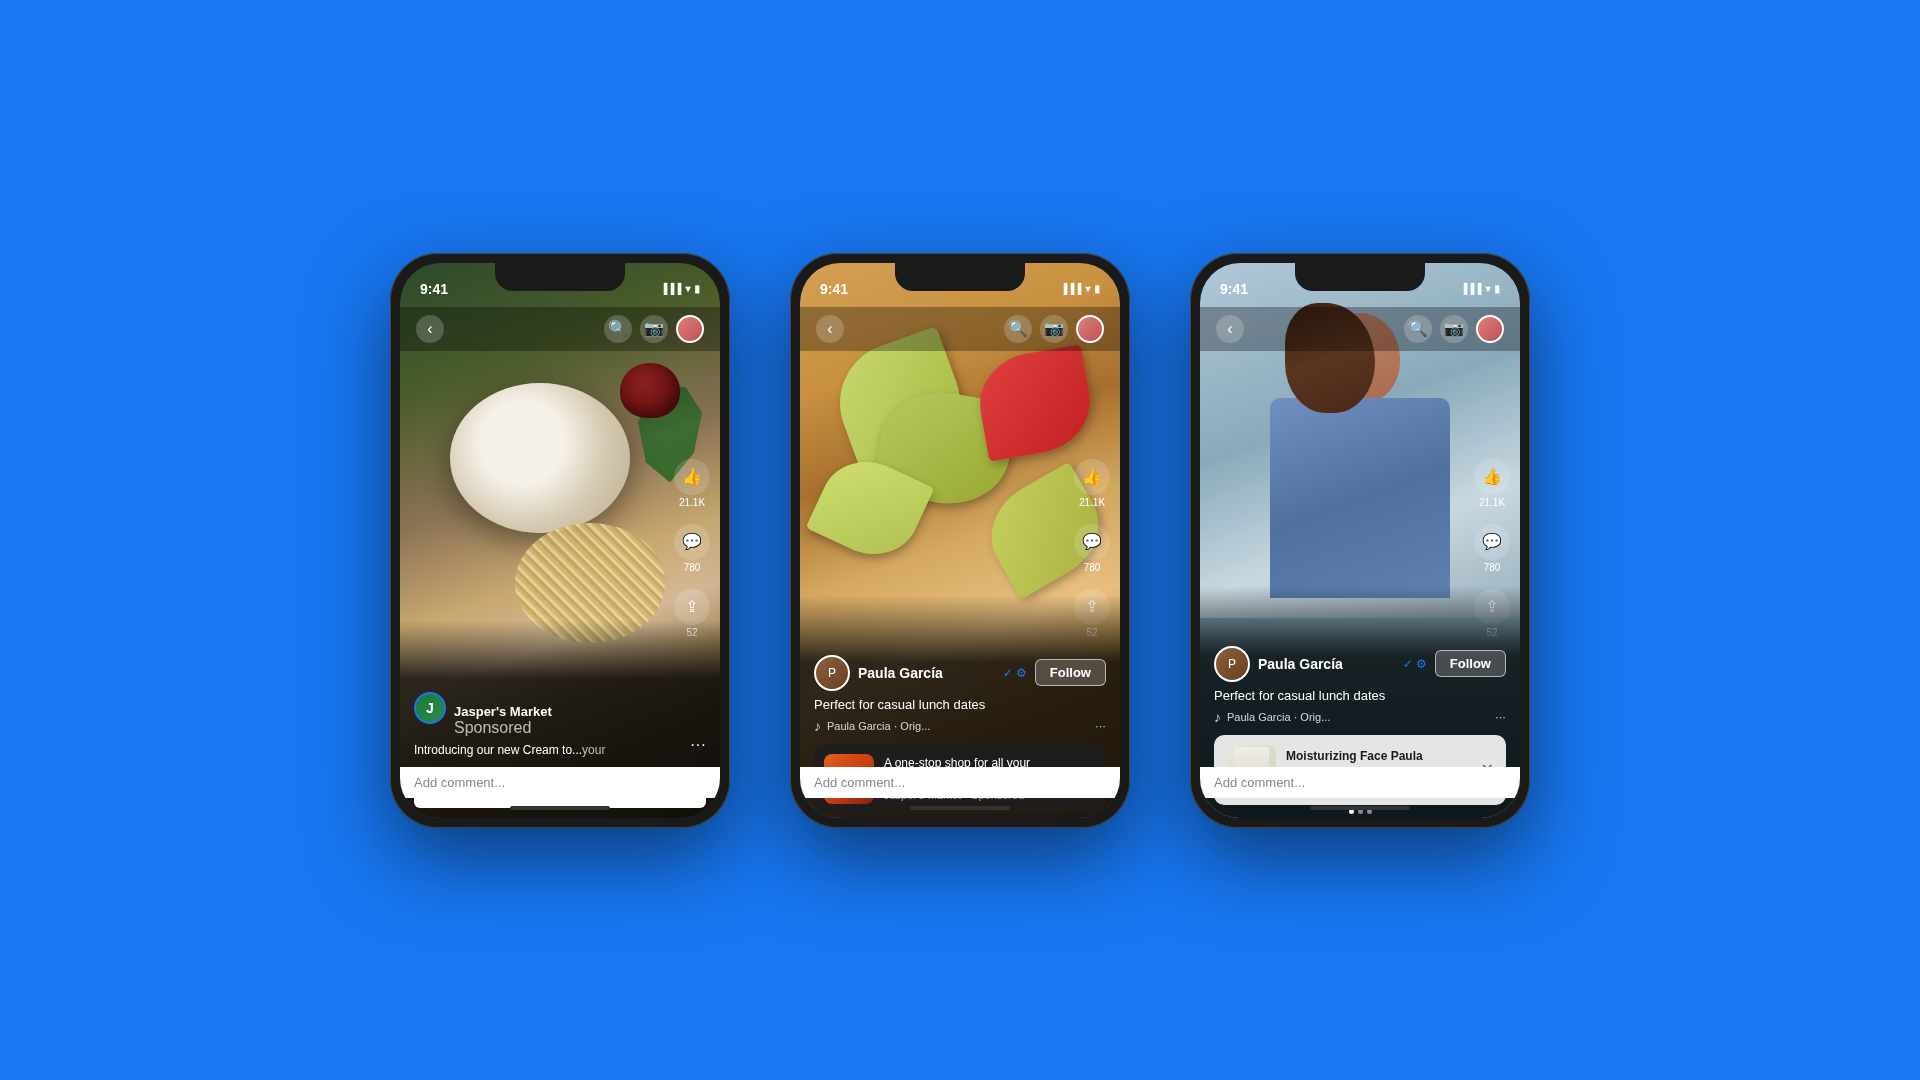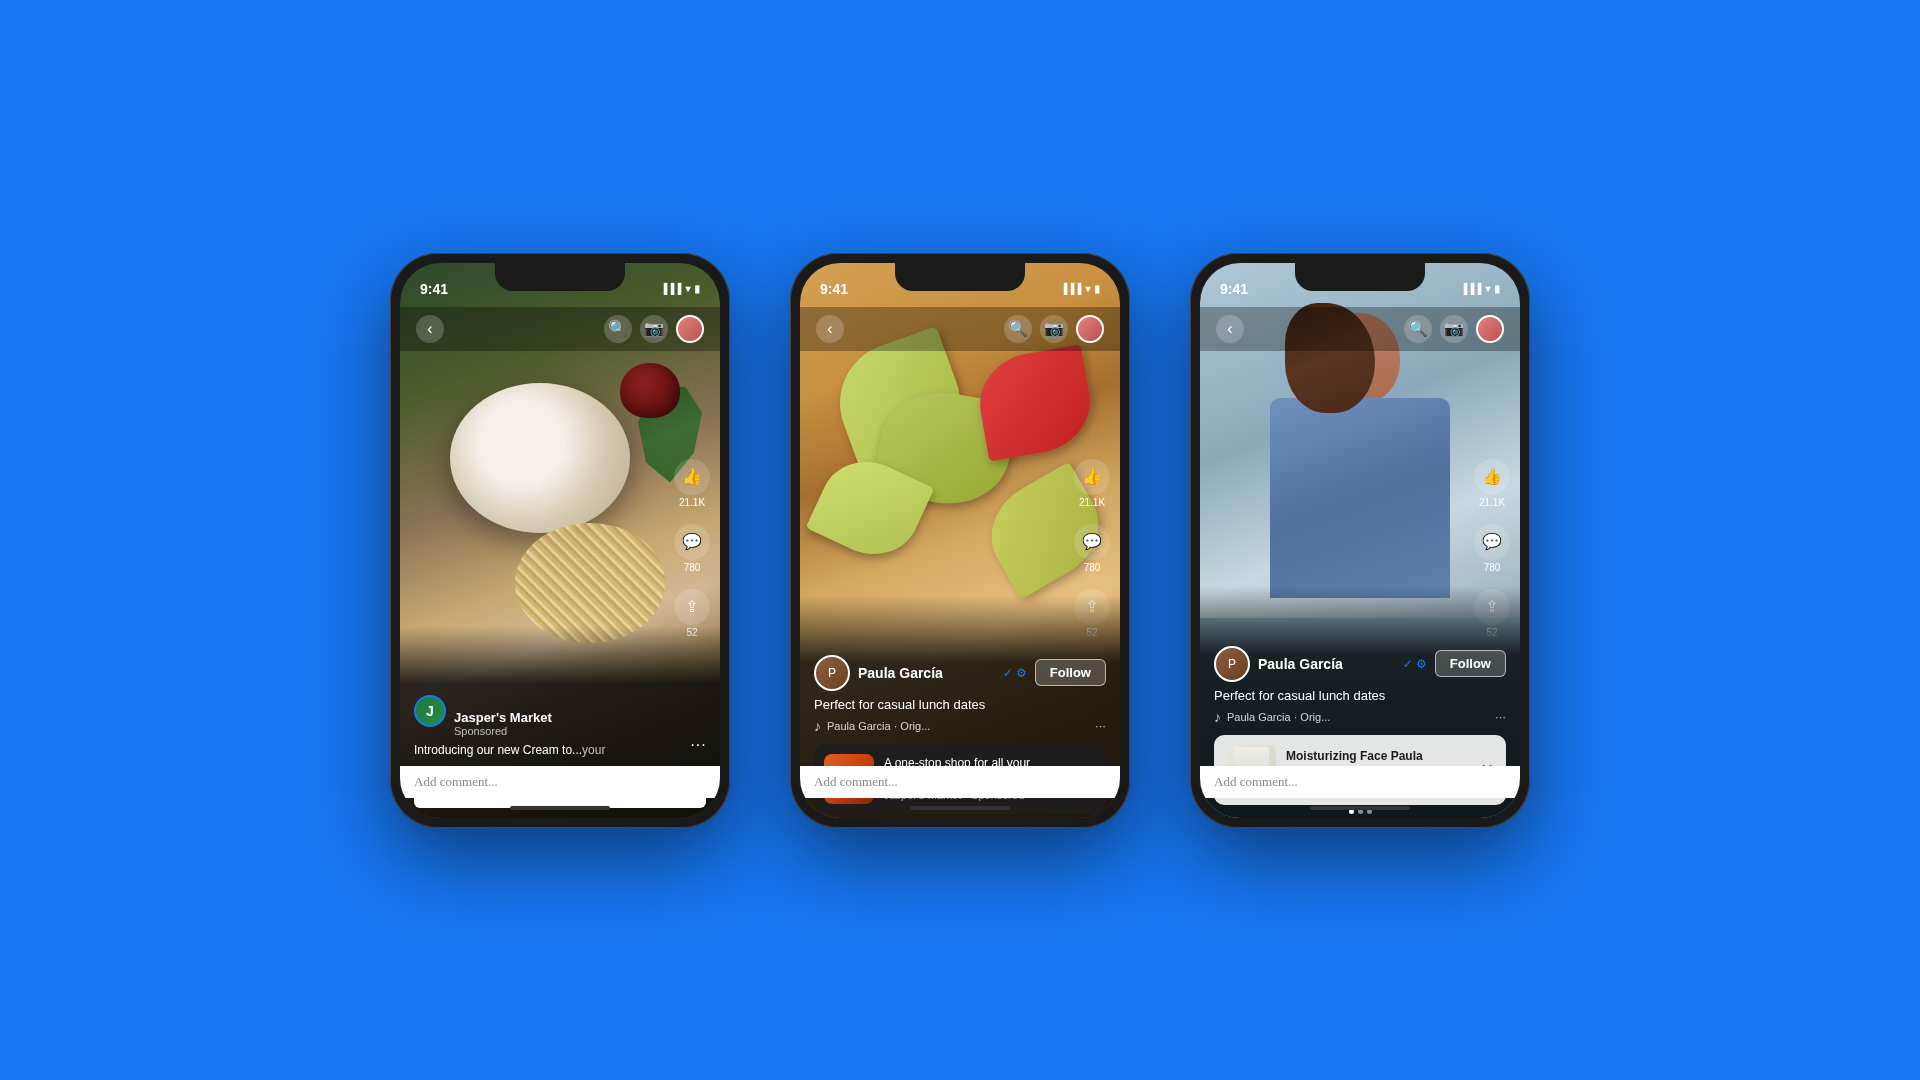--- a/index.html
+++ b/index.html
@@ -235,21 +235,21 @@
 
     .sponsor-name {
       color: white;
       font-size: 13px;
       font-weight: 600;
       margin-top: 24px;
     }
 
     .sponsored-tag {
       color: rgba(255,255,255,0.7);
-      font-size: 11px;
+      font-size: 16px;
     }
 
     .post-text {
       color: white;
       font-size: 12px;
       margin-bottom: 10px;
     }
 
     .more-link {
       color: rgba(255,255,255,0.7);
@@ -289,21 +289,20 @@
       display: flex;
       align-items: center;
       gap: 8px;
       z-index: 10;
     }
 
     .comment-input {
       flex: 1;
       color: #888;
       font-size: 13px;
-      font-family: Liberation Serif, serif;
     }
 
     .home-indicator {
       position: absolute;
       bottom: 8px;
       left: 50%;
       transform: translateX(-50%);
       width: 100px;
       height: 4px;
       background: #333;

